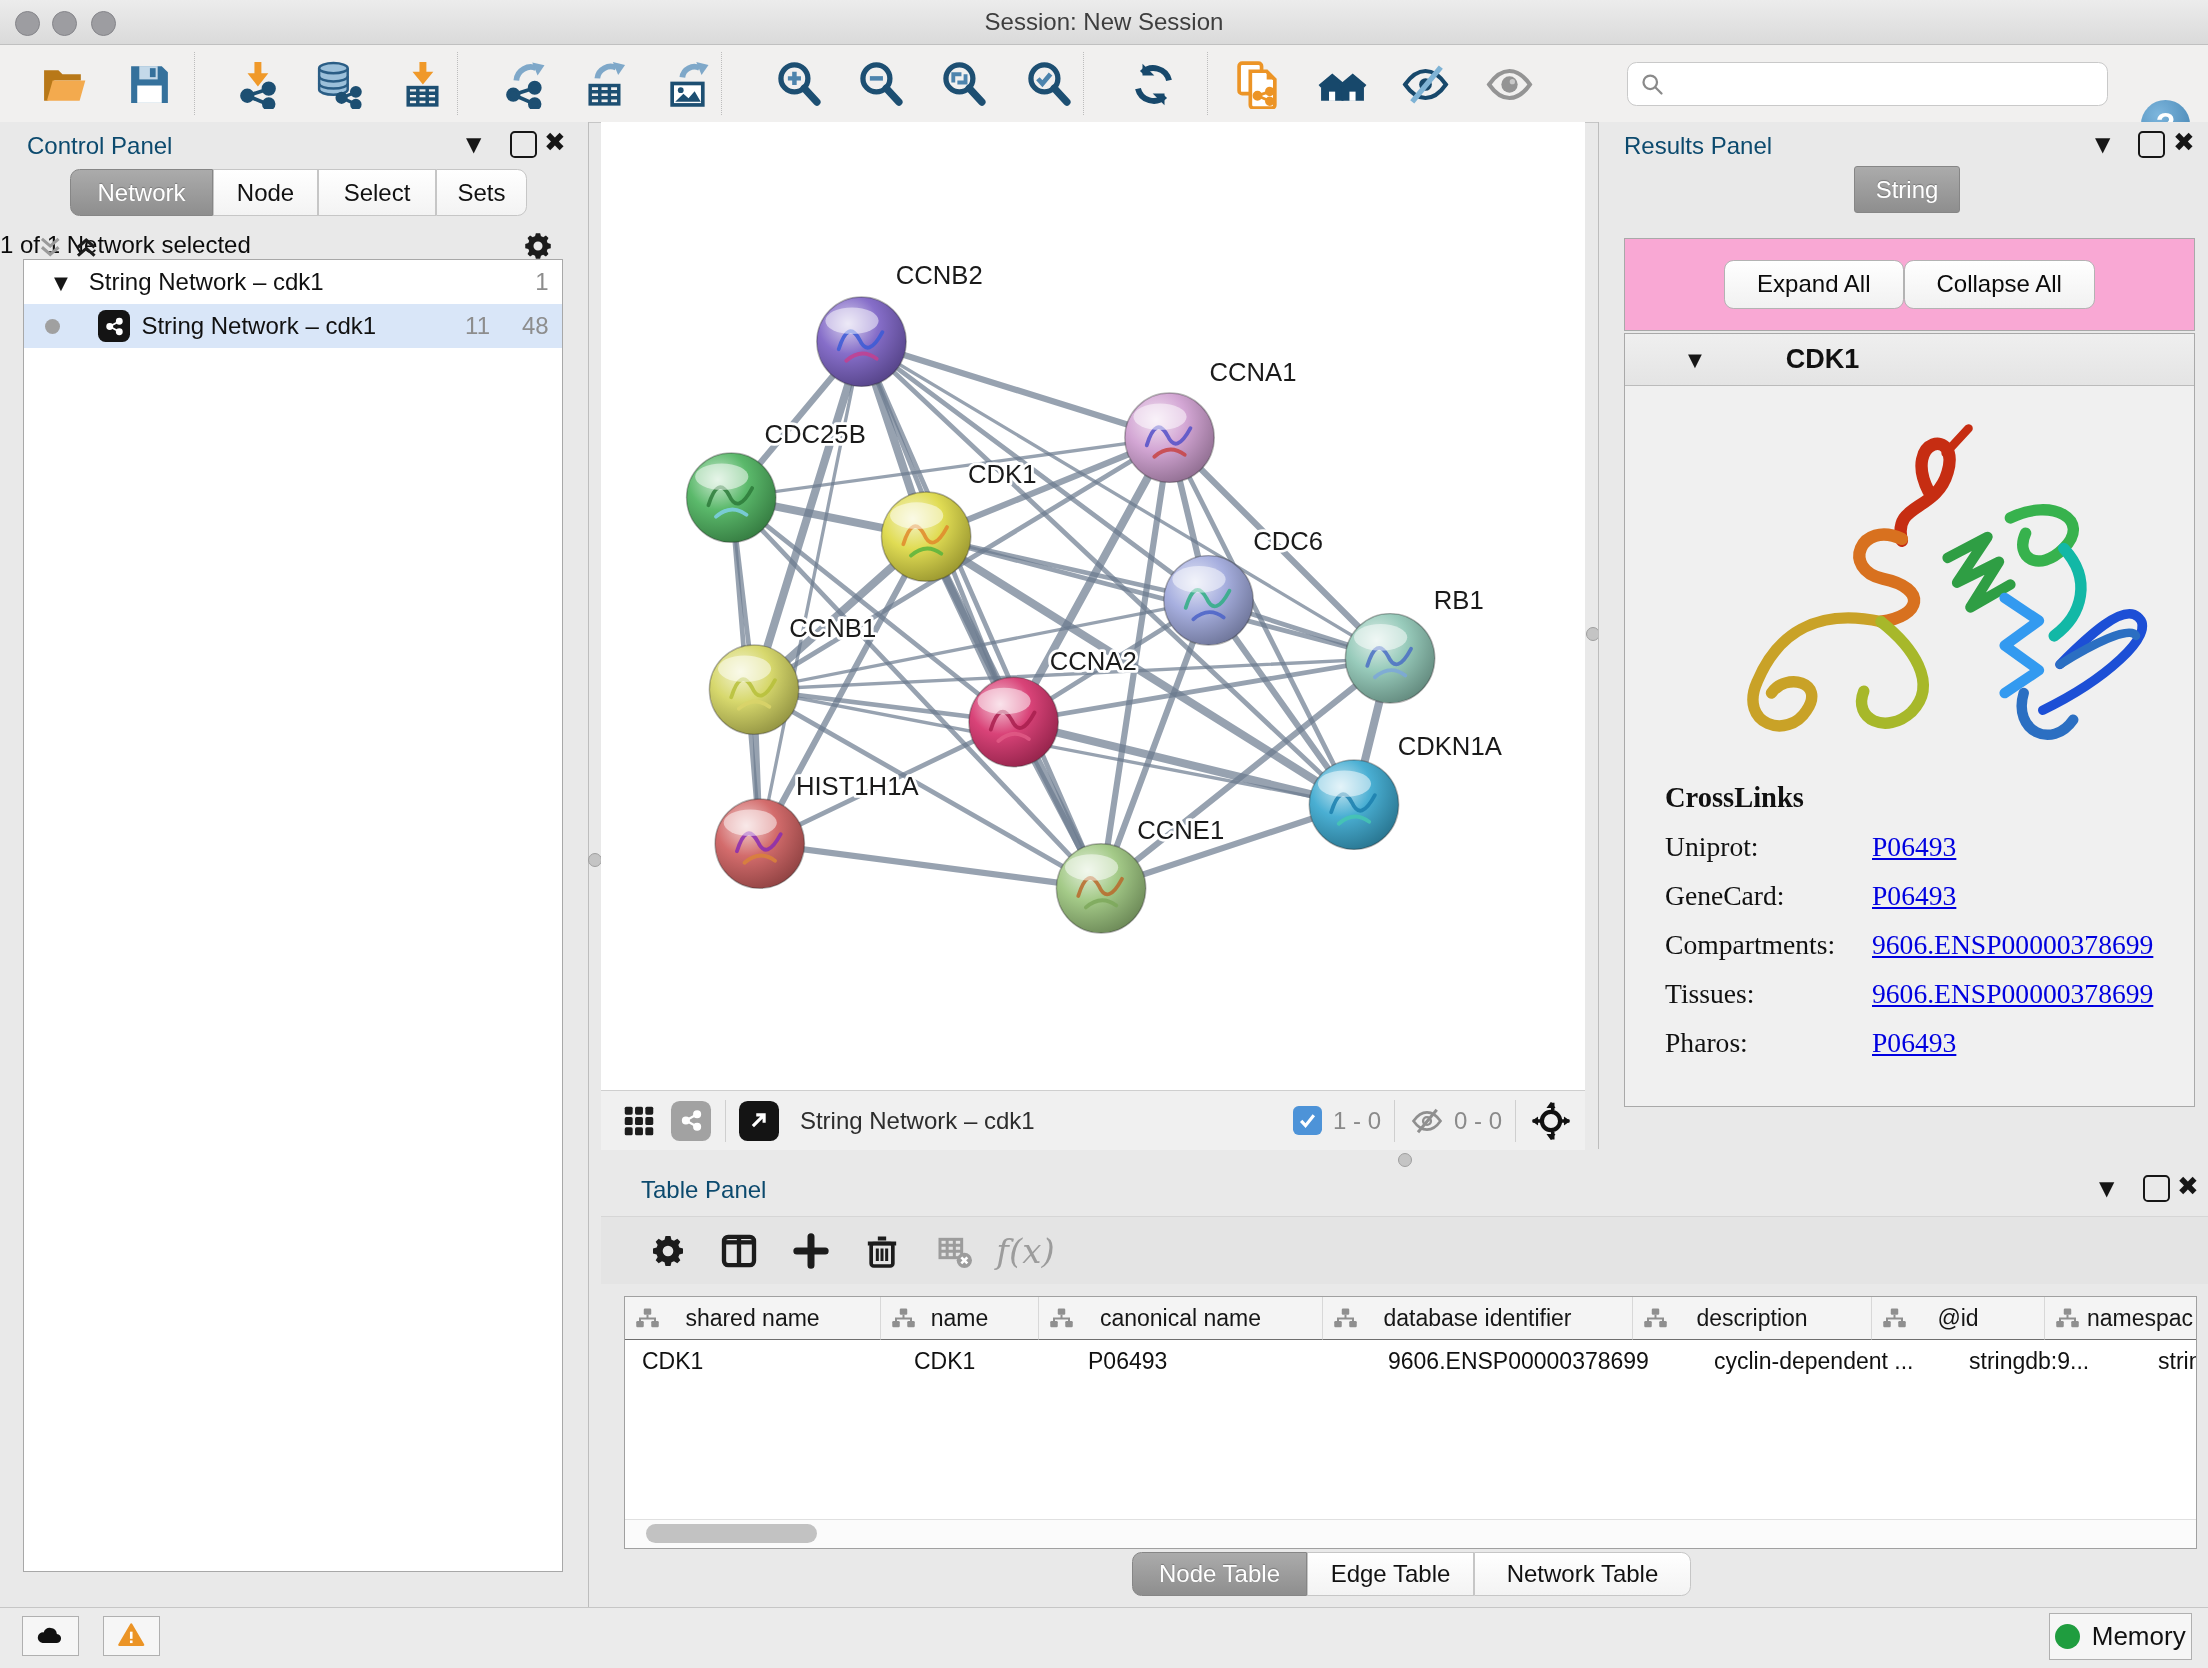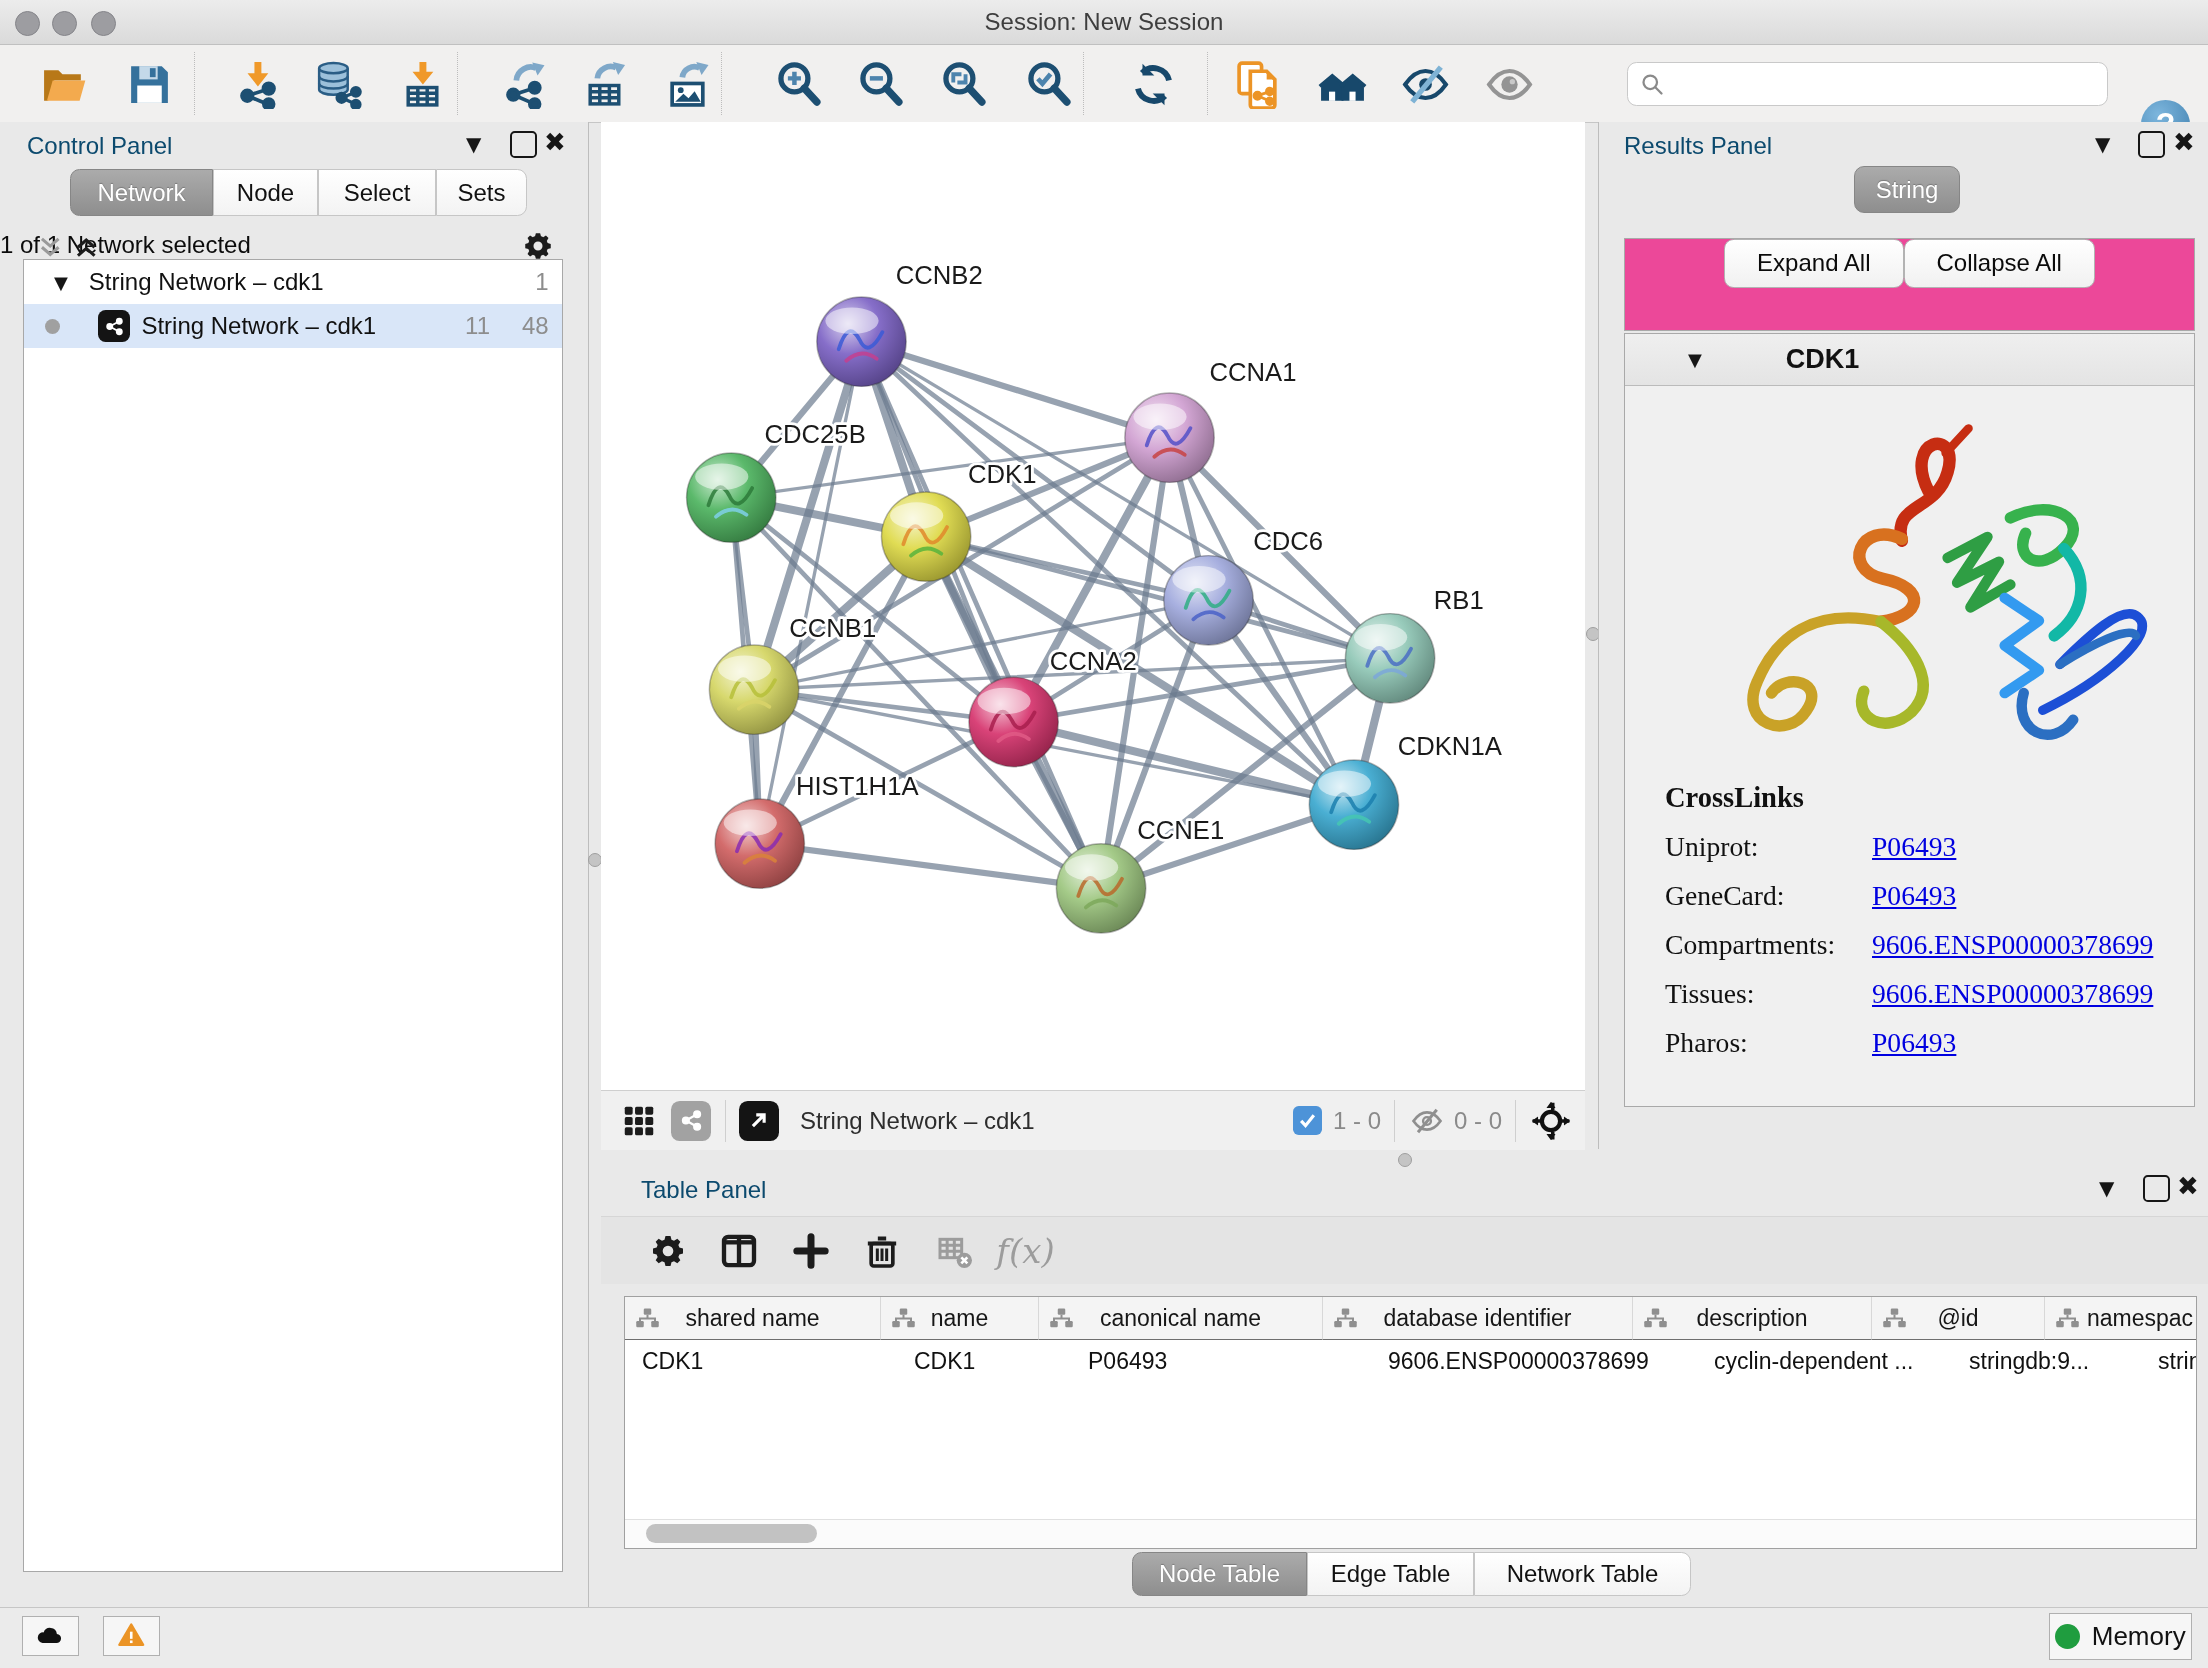--- a/index.html
+++ b/index.html
@@ -71,21 +71,21 @@
   .split-dot{width:12.4px;height:12.4px;border-radius:50%;background:#c4c4c4;border:1px solid #9f9f9f;position:absolute}
   #vsplit-left{position:absolute;left:588px;top:122px;width:13.3px;height:1486px}
   #vsplit-right{position:absolute;left:1586px;top:122px;width:12.4px;height:1027px}
   #hsplit{position:absolute;left:601px;top:1149px;width:1607px;height:21px}
 
   
   #results-panel{position:absolute;left:1598px;top:122px;width:611px;height:1027px;background:#e9e9e9;
                  border-left:1.9px solid #bdbdbd}
   #rp-tab{position:absolute;left:255px;top:44px;width:110px}
   #rp-btnbox{position:absolute;left:25px;top:116px;width:569px;height:91px;border:1.9px solid #a9a9a9;
-             background:#ec4899;display:flex;justify-content:center;}
+             background:#f9a8d4;display:flex;align-items:center;justify-content:center;}
   .push-btn{height:47px;padding:0 32px;background:linear-gradient(#fff,#f1f1f1);border:1px solid #b3b3b3;
             border-radius:9.5px;font-size:24px;line-height:45px;color:#0b0b0b}
   #gene-box{position:absolute;left:25px;top:211px;width:569px;height:772px;border:1.9px solid #a9a9a9;
             background:#f0f0f0}
   #gene-head{height:51px;background:linear-gradient(#efefef,#e4e4e4);border-bottom:1px solid #bbb;
              display:flex;align-items:center}
   #gene-name{flex:0 0 auto;font-size:27px;font-weight:bold;margin-left:84px}
   #gene-desc{font-size:26px;padding:15px 0 0 21px;color:#141414}
   #protein-wrap{margin:9.5px auto 0 auto;width:533px;height:379px}
   #crosslinks{margin:7.6px 0 0 40px;font-family:"Liberation Serif",serif}
@@ -609,21 +609,21 @@
 </div>
 
 <div id="results-panel">
   <div class="panel-head">
     <div class="panel-title abs" style="left:25px;top:9.5px">Results Panel</div>
     <span class="wc-triangle abs" style="left:496px;top:9.5px">▼</span>
     <div class="wc-box abs" style="left:539px;top:8.6px"></div>
     <span class="wc-close abs" style="left:574px;top:4.8px">✖</span>
   </div>
   <div class="seg" id="rp-tab">
-    <div class="tab sel" style="width:104px;border-radius:10px">String</div>
+    <div class="tab sel" style="width:104px;border-radius:3px">String</div>
   </div>
   <div id="rp-btnbox">
     <div class="push-btn">Expand All</div>
     <div class="push-btn">Collapse All</div>
   </div>
   <div id="gene-box">
     <div id="gene-head">
       <span class="wc-triangle" style="margin-left:63px;font-size:18px">▼</span>
       <span id="gene-name">CDK1</span>
     </div>

